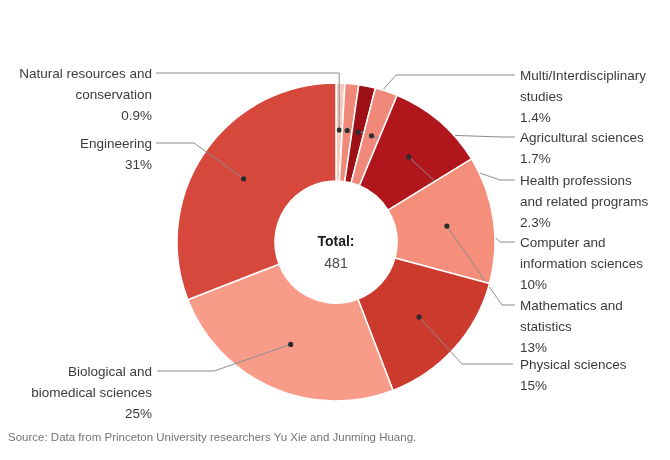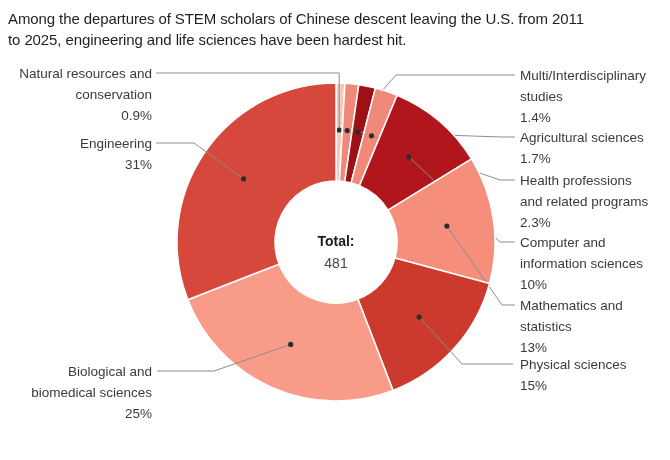--- a/index.html
+++ b/index.html
@@ -25,24 +25,20 @@
   .center-label .v{font-size:14px;color:#474747;margin-top:6px;}
   .source{
     position:absolute;left:8px;top:431px;width:650px;
     font-size:11.5px;color:#757575;
   }
 </style>
 </head>
 <body>
 
 <div id="stage">
-  <div class="title">
-    <div>Among the departures of STEM scholars of Chinese descent leaving the U.S. from 2011</div>
-    <div>to 2025, engineering and life sciences have been hardest hit.</div>
-  </div>
 
   <svg class="chart-svg" id="donut-svg" width="670" height="460" viewBox="0 0 670 460">
       <path d="M336.00,83.00 A159,159 0 0 1 344.96,83.25 L339.44,181.10 A61,61 0 0 0 336.00,181.00 Z" fill="#f7c9bd" stroke="#ffffff" stroke-width="1.5"></path>
       <polyline points="156.0,73.0 339.2,73.0 339.2,130.0" fill="none" stroke="#8c8c8c" stroke-width="1"></polyline>
       <circle cx="339.2" cy="130.0" r="2.6" fill="#2d2d2d"></circle>
       <path d="M344.96,83.25 A159,159 0 0 1 358.83,84.65 L344.76,181.63 A61,61 0 0 0 339.44,181.10 Z" fill="#f0897a" stroke="#ffffff" stroke-width="1.5"></path>
       <polyline points="515.0,75.0 396.0,75.0 347.2,130.6" fill="none" stroke="#8c8c8c" stroke-width="1"></polyline>
       <circle cx="347.2" cy="130.6" r="2.6" fill="#2d2d2d"></circle>
       <path d="M358.83,84.65 A159,159 0 0 1 375.43,87.97 L351.13,182.91 A61,61 0 0 0 344.76,181.63 Z" fill="#9c1016" stroke="#ffffff" stroke-width="1.5"></path>
       <polyline points="515.0,137.0 502.0,137.0 358.0,132.2" fill="none" stroke="#8c8c8c" stroke-width="1"></polyline>
@@ -110,13 +106,14 @@
         <div>Engineering</div>
         <div>31%</div>
       </div>
     </div>
 
   <div class="center-label">
     <div class="t">Total:</div>
     <div class="v">481</div>
   </div>
 
+  <div class="source">Source: Data from Princeton University researchers Yu Xie and Junming Huang.</div>
 </div>
 
 </body></html>

